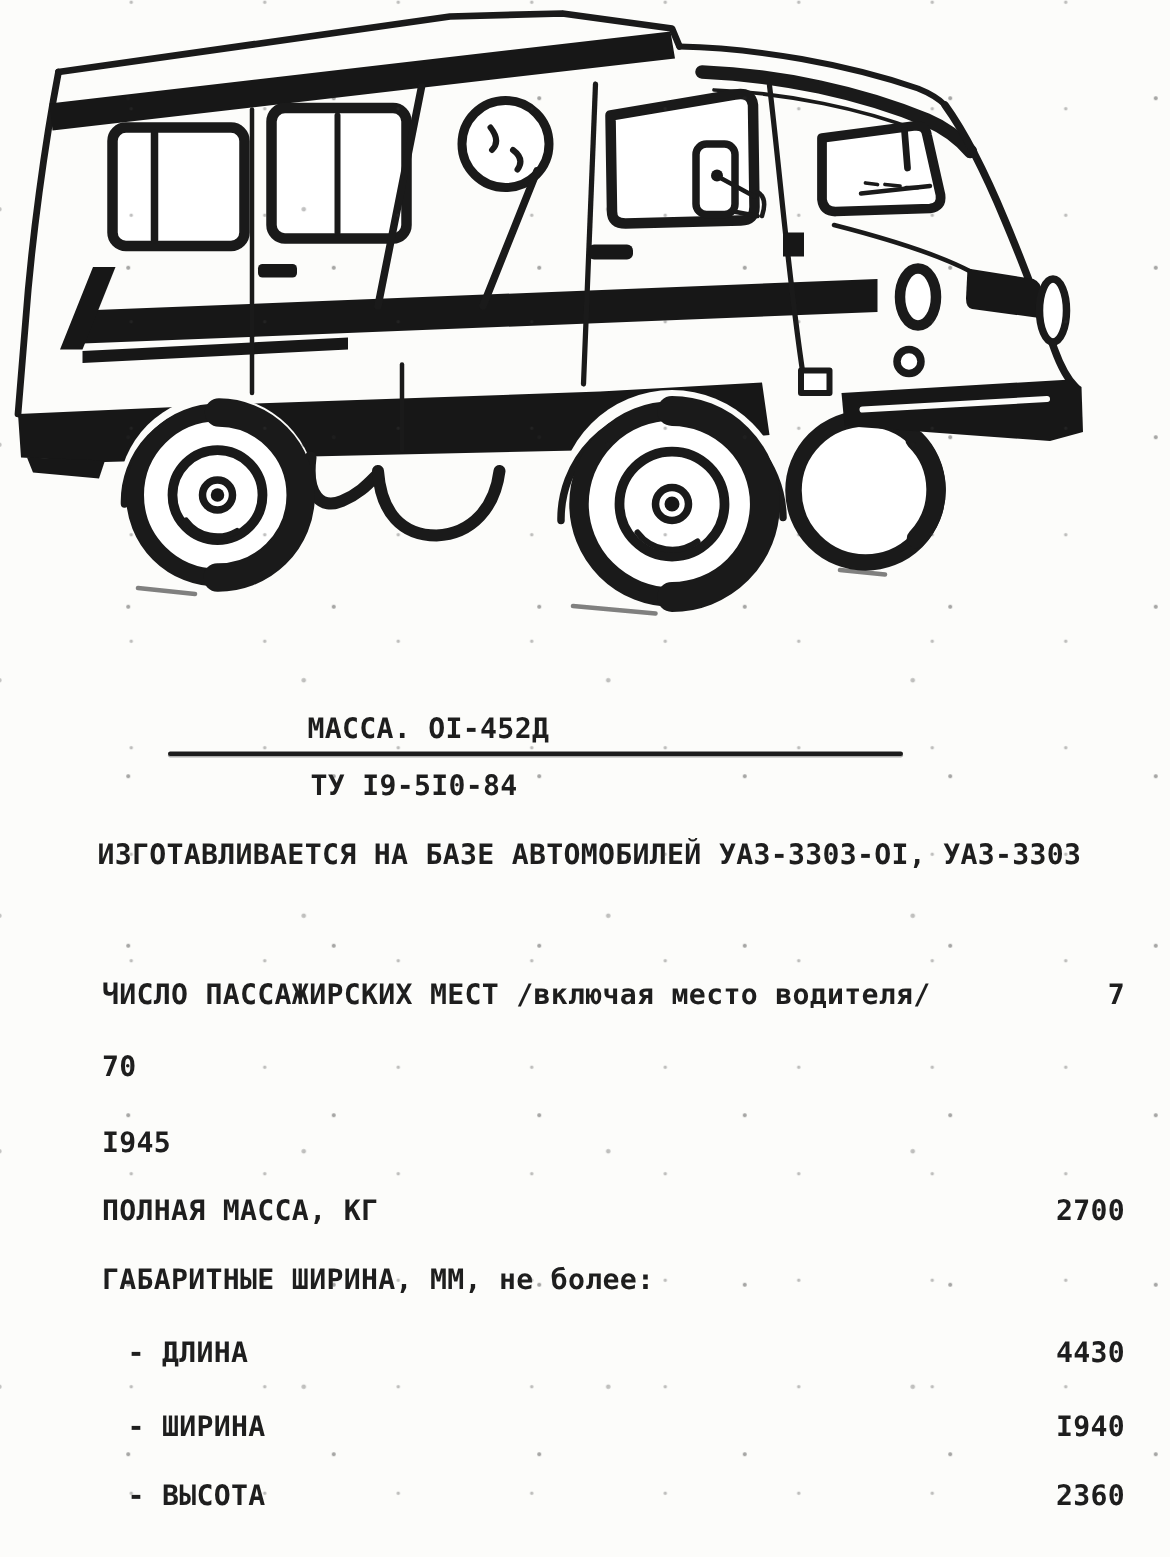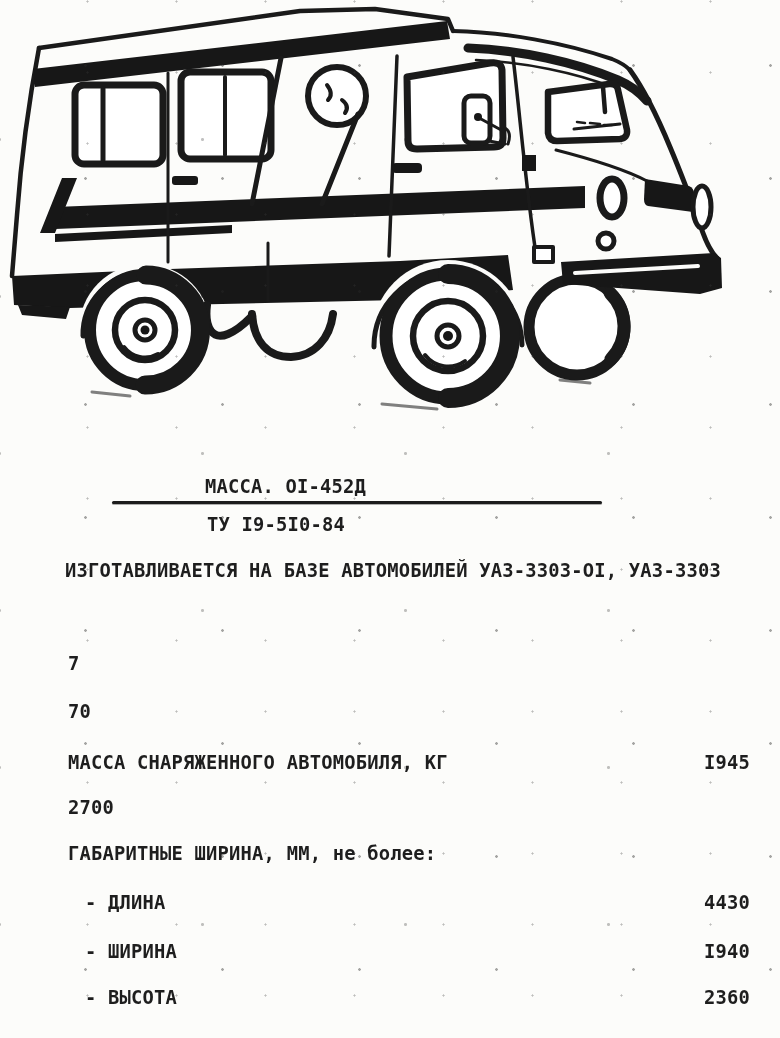--- a/index.html
+++ b/index.html
@@ -153,24 +153,24 @@
     </g>
   </svg>
 
   <div class="txt title2">МАССА. ОI-452Д</div>
   <div class="rule"></div>
   <div class="txt title3">ТУ I9-5I0-84</div>
 
   <div class="txt para1">ИЗГОТАВЛИВАЕТСЯ НА БАЗЕ АВТОМОБИЛЕЙ УАЗ-3303-ОI, УАЗ-3303</div>
 
   <div class="specs">
-      <div class="spec-row"><span class="spec-value">7</span></div>
+      <div class="spec-row"><span class="spec-label">ЧИСЛО ПАССАЖИРСКИХ МЕСТ /включая место водителя/</span><span class="spec-value">7</span></div>
       <div class="spec-row"><span class="spec-value">70</span></div>
-      <div class="spec-row"><span class="spec-label">МАССА СНАРЯЖЕННОГО АВТОМОБИЛЯ, КГ</span><span class="spec-value">I945</span></div>
-      <div class="spec-row"><span class="spec-value">2700</span></div>
+      <div class="spec-row"><span class="spec-value">I945</span></div>
+      <div class="spec-row"><span class="spec-label">ПОЛНАЯ МАССА, КГ</span><span class="spec-value">2700</span></div>
       <div class="spec-row"><span class="spec-label">ГАБАРИТНЫЕ ШИРИНА, ММ, не более:</span><span class="spec-value"></span></div>
       <div class="spec-row indent"><span class="spec-label">- ДЛИНА</span><span class="spec-value">4430</span></div>
       <div class="spec-row indent"><span class="spec-label">- ШИРИНА</span><span class="spec-value">I940</span></div>
       <div class="spec-row indent"><span class="spec-label">- ВЫСОТА</span><span class="spec-value">2360</span></div>
     </div>
 
   <div class="noise"></div>
 </div>
 
 </body></html>

